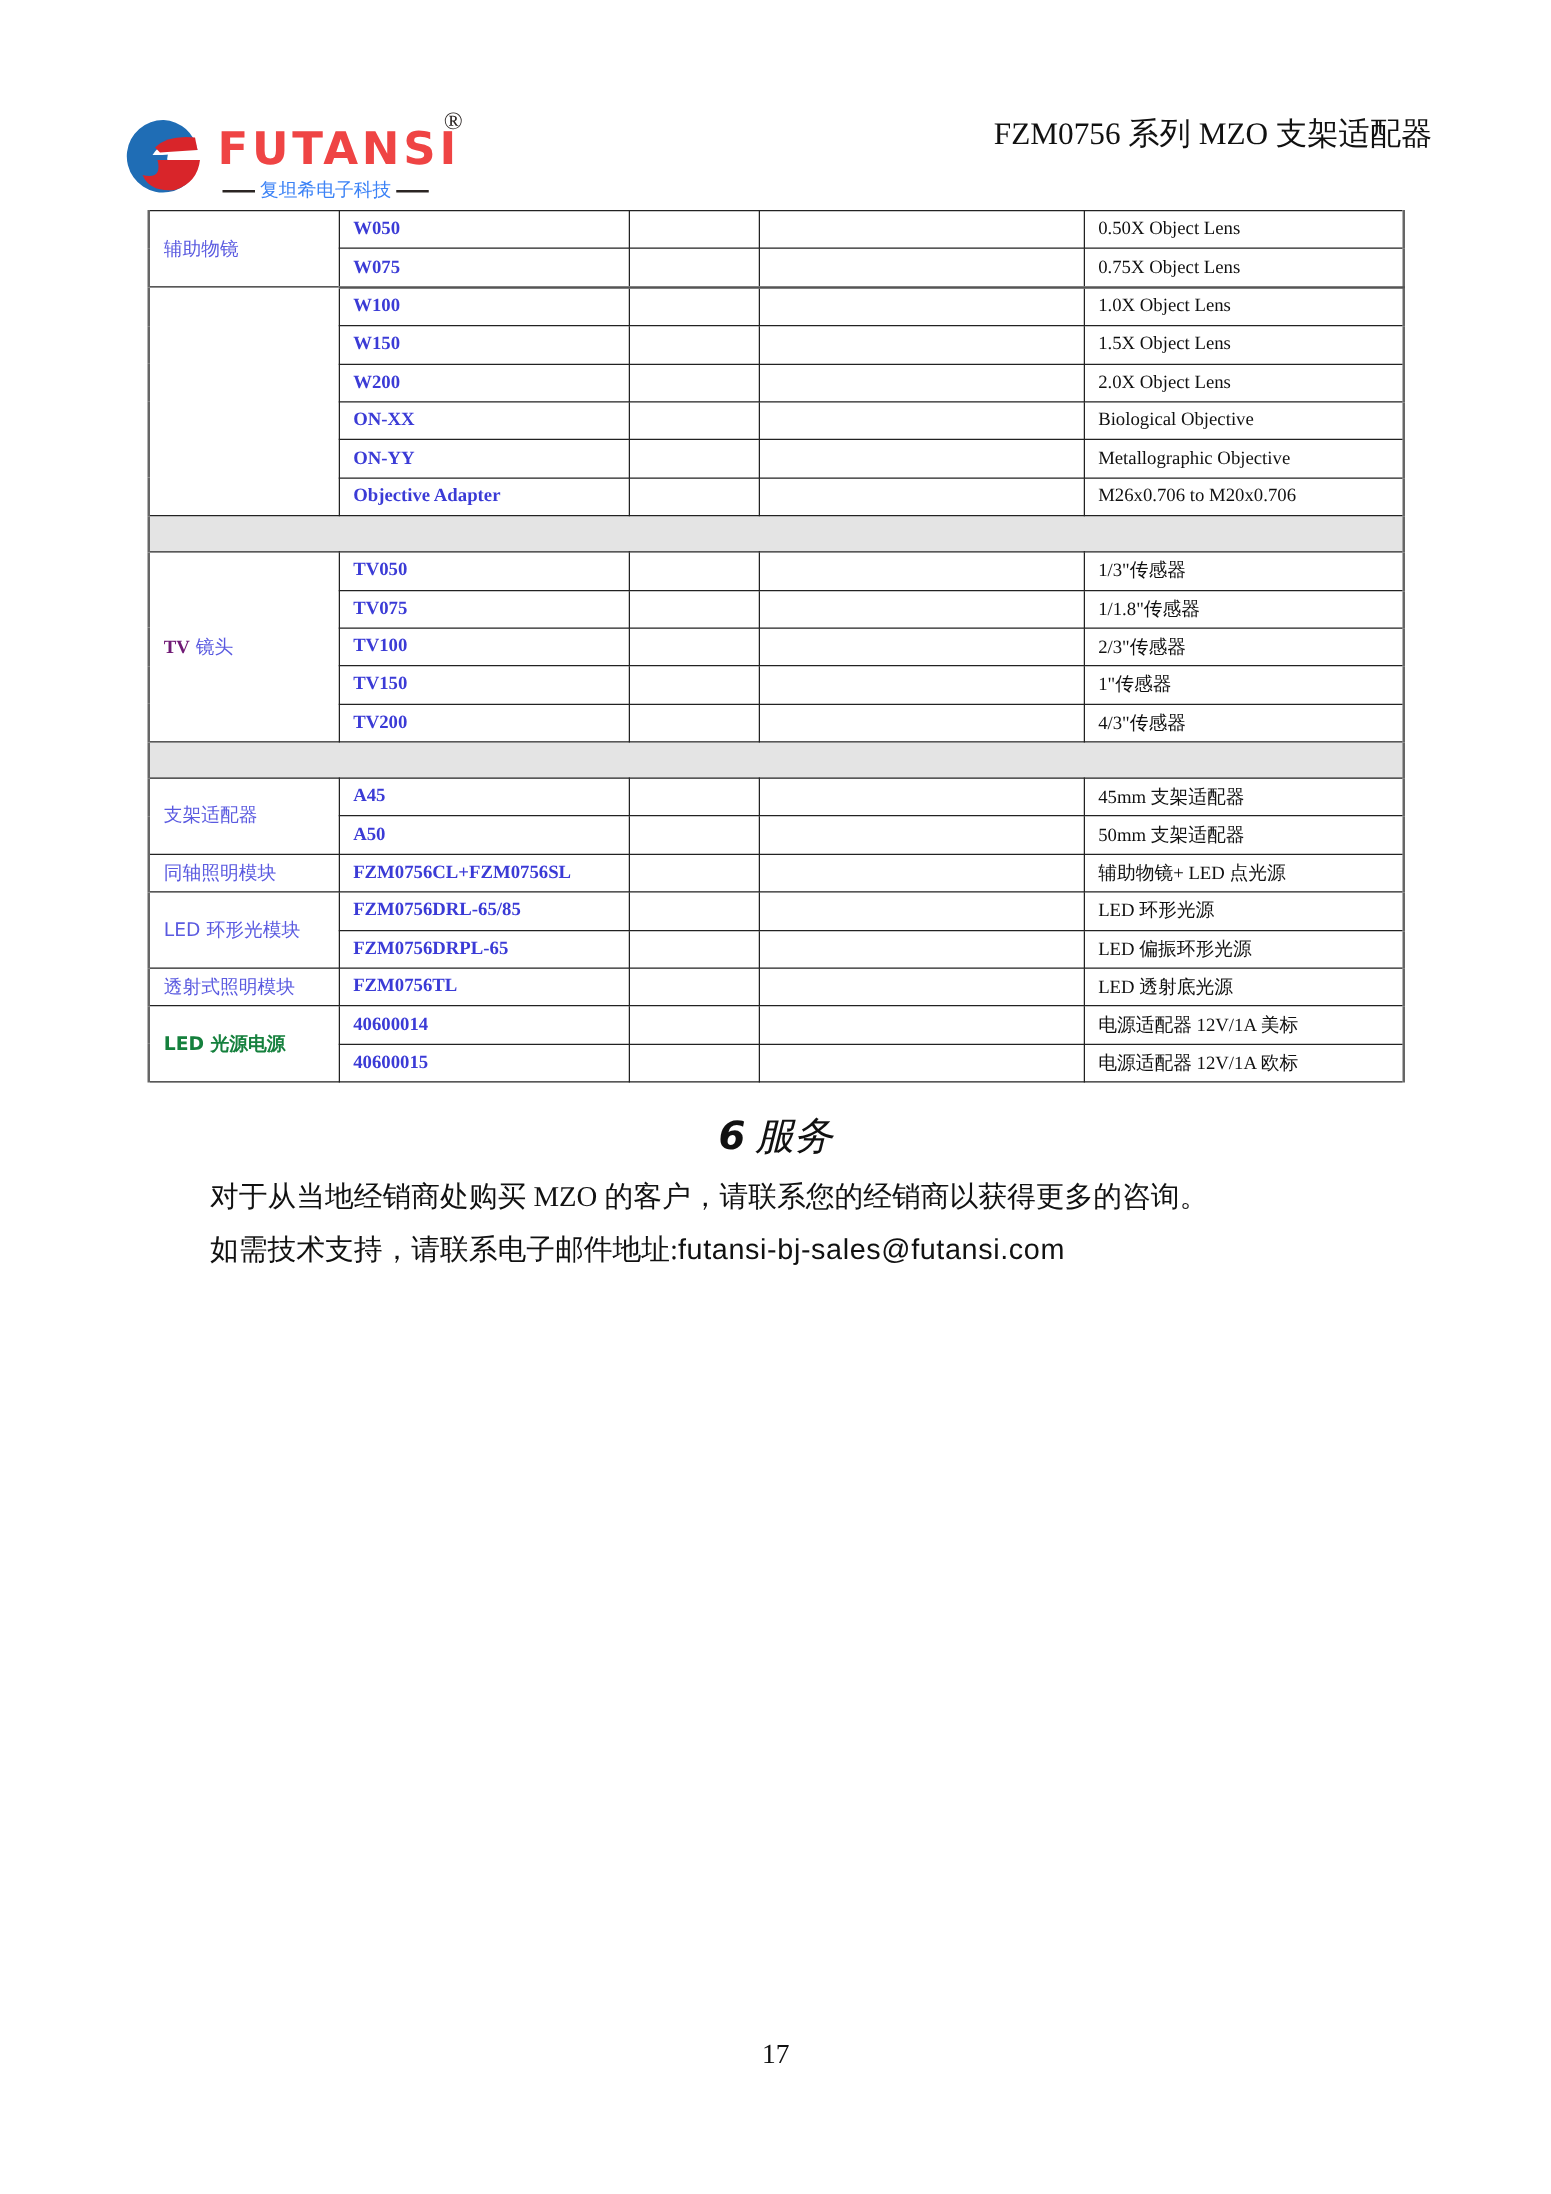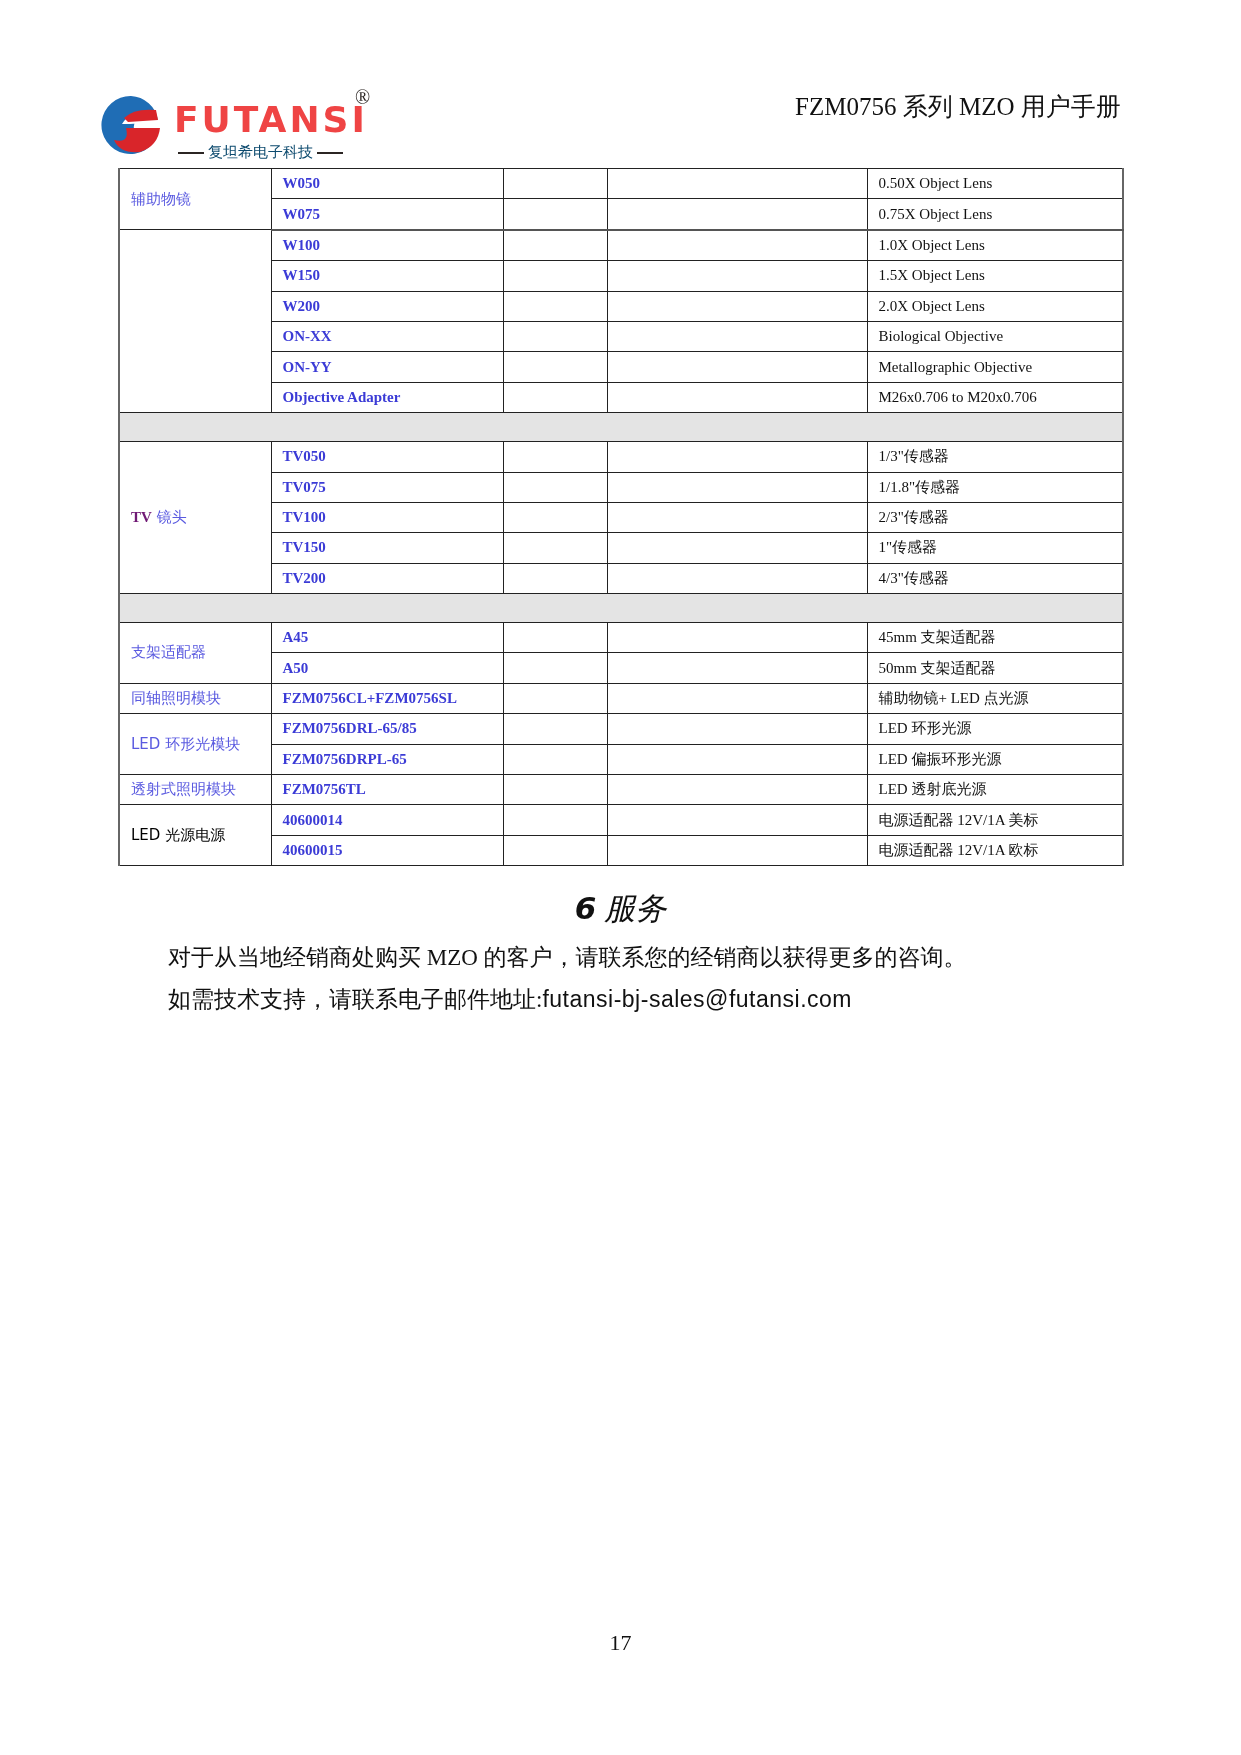--- a/index.html
+++ b/index.html
@@ -5,29 +5,29 @@
   html, body { margin:0; padding:0; background:#ffffff; }
   body { width:1241px; height:1755px; position:relative; overflow:hidden;
          font-family:"Liberation Serif", "DejaVu Serif", serif; color:#111; }
   .logo { position:absolute; left:100px; top:88px; width:300px; height:80px; }
   .logo-mark { position:absolute; left:0; top:6px; width:62px; height:62px; }
   .logo-name { position:absolute; left:74px; top:12px; font-family:"DejaVu Sans", sans-serif;
                font-weight:bold; font-size:36px; letter-spacing:3px; color:#ef4444; line-height:40px; }
   .logo-reg { position:absolute; left:255px; top:-2px; font-size:20px; color:#2b2523;
               font-family:"Liberation Serif", serif; }
   .logo-sub { position:absolute; left:74px; top:55px; font-family:"DejaVu Sans", sans-serif;
-              font-size:15px; color:#0c4a6e; white-space:nowrap; line-height:18px; }
+              font-size:15px; color:#3b82f6; white-space:nowrap; line-height:18px; }
   .logo-sub .dash { display:inline-block; width:26px; height:2px; background:#2b2523; vertical-align:middle; margin:0 4px; }
   .header-title { position:absolute; left:795px; top:90px; font-size:25px; color:#111; white-space:nowrap; }
 
   table.parts { position:absolute; left:118px; top:168px; width:1004px; border-collapse:collapse; table-layout:fixed; }
   table.parts td { border:1px solid #222; height:29.4px; padding:0 0 0 11px; font-size:15px;
                    vertical-align:middle; white-space:nowrap; overflow:hidden; }
   table.parts td.cat { color:#5a5ae0; font-family:"DejaVu Sans", sans-serif; font-size:15px; }
-  table.parts td.cat.bold { font-weight:normal; color:#000000;margin-left:20px; }
+  table.parts td.cat.bold { font-weight:bold; color:#15803d;margin-left:20px; }
   table.parts td.code { color:#3b3bd6; font-weight:bold; font-family:"Liberation Serif", serif; }
   table.parts td.desc { color:#111; font-family:"Liberation Serif", serif; font-size:15px; }
   table.parts tr.sep td { background:#e4e4e4; height:28px; }
   table.parts tr.group-end td { border-bottom:2px solid #555; }
   .left-border { border-left:2px solid #666 !important; }
   .right-border { border-right:2px solid #666 !important; }
 
   .section-title { position:absolute; left:0; width:1241px; top:888px; text-align:center; font-size:31px; color:#111;font-style:italic; }
   .section-title .num { font-family:"DejaVu Sans", sans-serif; font-weight:bold; }
   .para { position:absolute; left:168px; font-size:23px; color:#111; white-space:nowrap; }
@@ -43,21 +43,21 @@
     <path d="M22 30 Q30 16 56 18 L58 28 L30 30 Z" fill="#ffffff"></path>
     <path d="M26 34 L60 34 Q58 52 40 58 Q20 60 14 46 Q30 50 26 34 Z" fill="#d9252a"></path>
     <path d="M24 24 Q34 14 56 16 L58 26 L28 28 Z" fill="#d9252a"></path>
   </svg>
   <div class="logo-name">FUTANSI</div>
   <div class="logo-reg">®</div>
   <div class="logo-sub">
     <span class="dash"></span><span>复坦希电子科技</span><span class="dash"></span>
   </div>
 </div>
-<div class="header-title">FZM0756 系列 MZO 用户手册</div>
+<div class="header-title">FZM0756 系列 MZO 支架适配器</div>
 
 <table class="parts">
   <colgroup>
     <col style="width:152px">
       <col style="width:232px">
       <col style="width:104px">
       <col style="width:260px">
       <col style="width:256px">
   </colgroup>
   <tbody>

